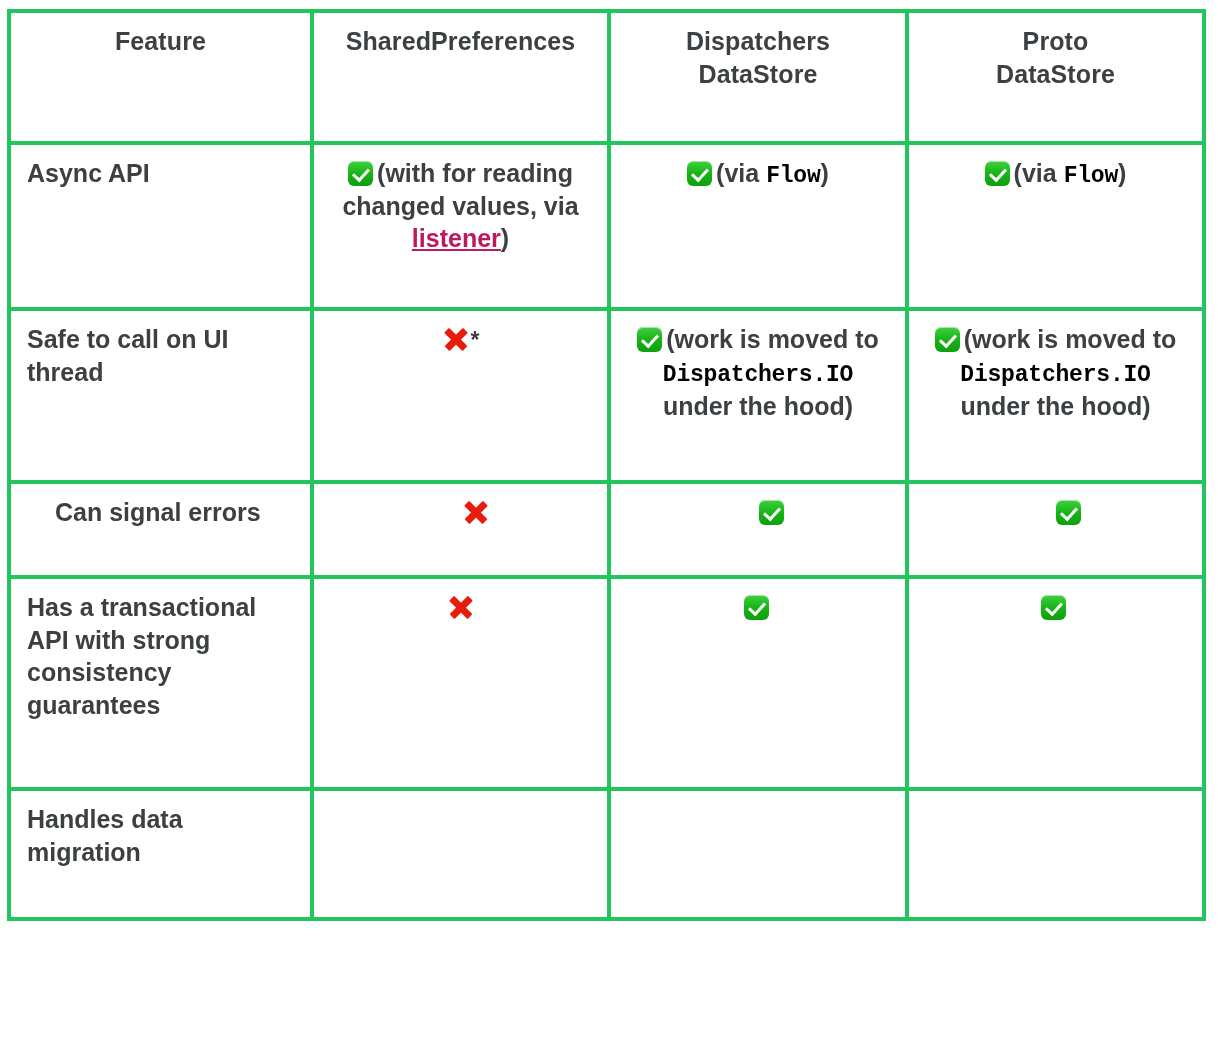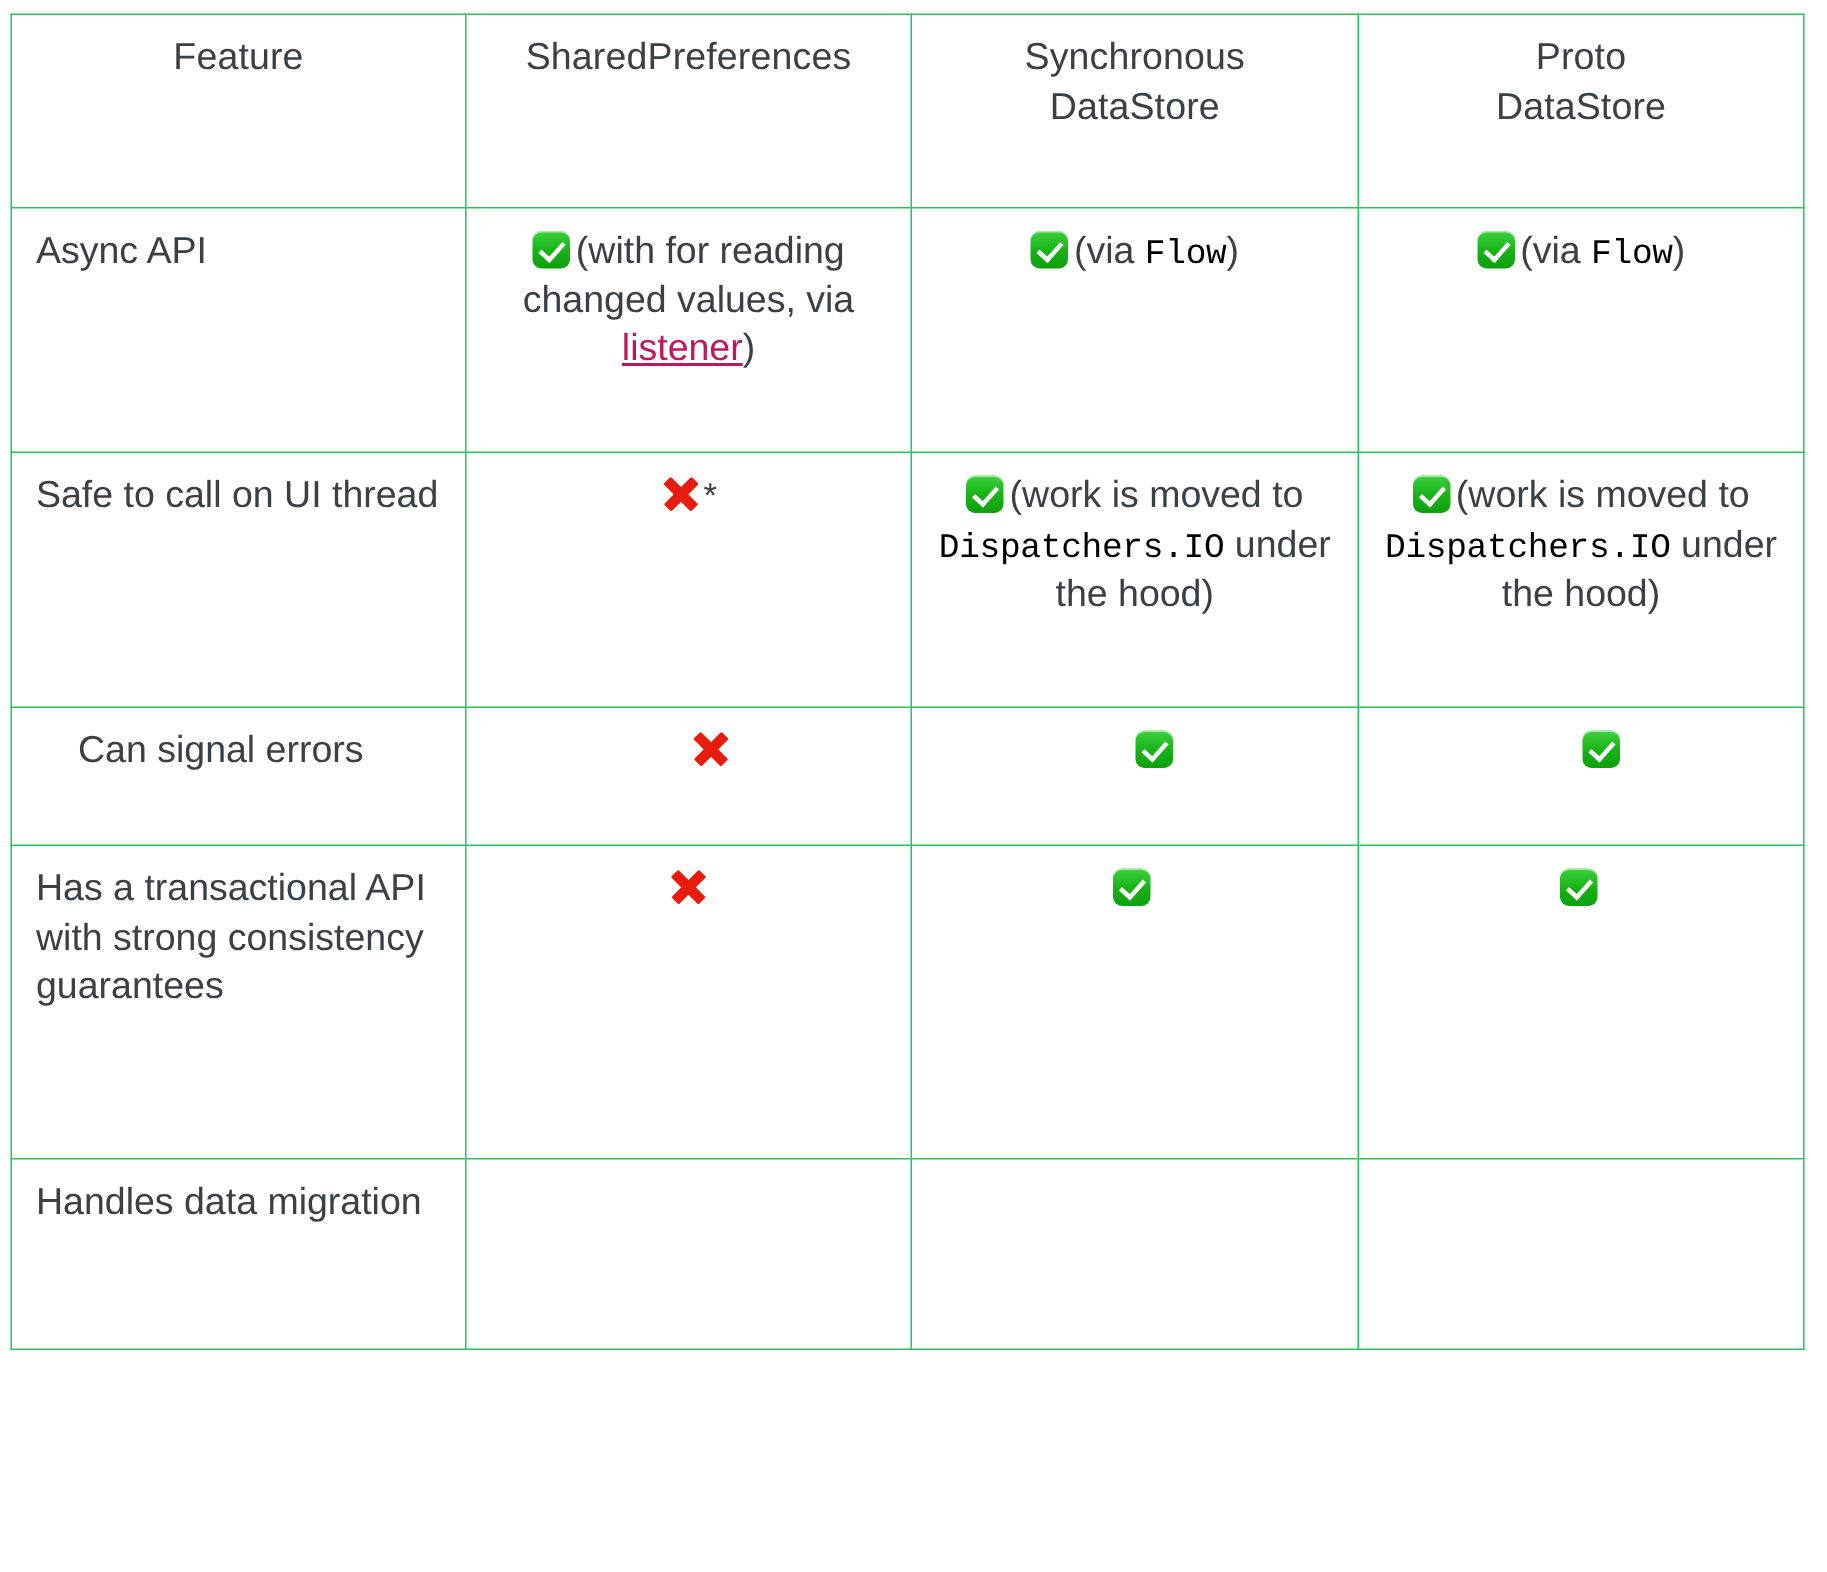--- a/index.html
+++ b/index.html
@@ -25,27 +25,27 @@
   }
 
   table.cmp {
     border-collapse: collapse;
     table-layout: fixed;
     width: 1195px;
     background: #fff;
   }
 
   table.cmp td, table.cmp th {
-    border: 1px solid #22c55e;
+    border: 4px solid #22c55e;
     vertical-align: top;
     padding: 12px 14px 14px 14px;
     font-size: 25px;
     line-height: 1.30;
     color: #3c4043;
-    font-weight: normal;
+    font-weight: bold;
   }
 
   
   col.c-feature  { width: 303px; }
   col.c-sp       { width: 297px; }
   col.c-prefs    { width: 298px; }
   col.c-proto    { width: 297px; }
 
   
   thead th {
@@ -150,21 +150,21 @@
       <col class="c-feature">
       <col class="c-sp">
       <col class="c-prefs">
       <col class="c-proto">
     </colgroup>
     <thead>
       <tr>
         <th>Feature</th>
         <th>SharedPreferences</th>
         <th>
-          <span>Synchronous</span><br>
+          <span>Dispatchers</span><br>
           <span>DataStore</span>
         </th>
         <th>
           <span>Proto</span><br>
           <span>DataStore</span>
         </th>
       </tr>
     </thead>
     <tbody>
 

